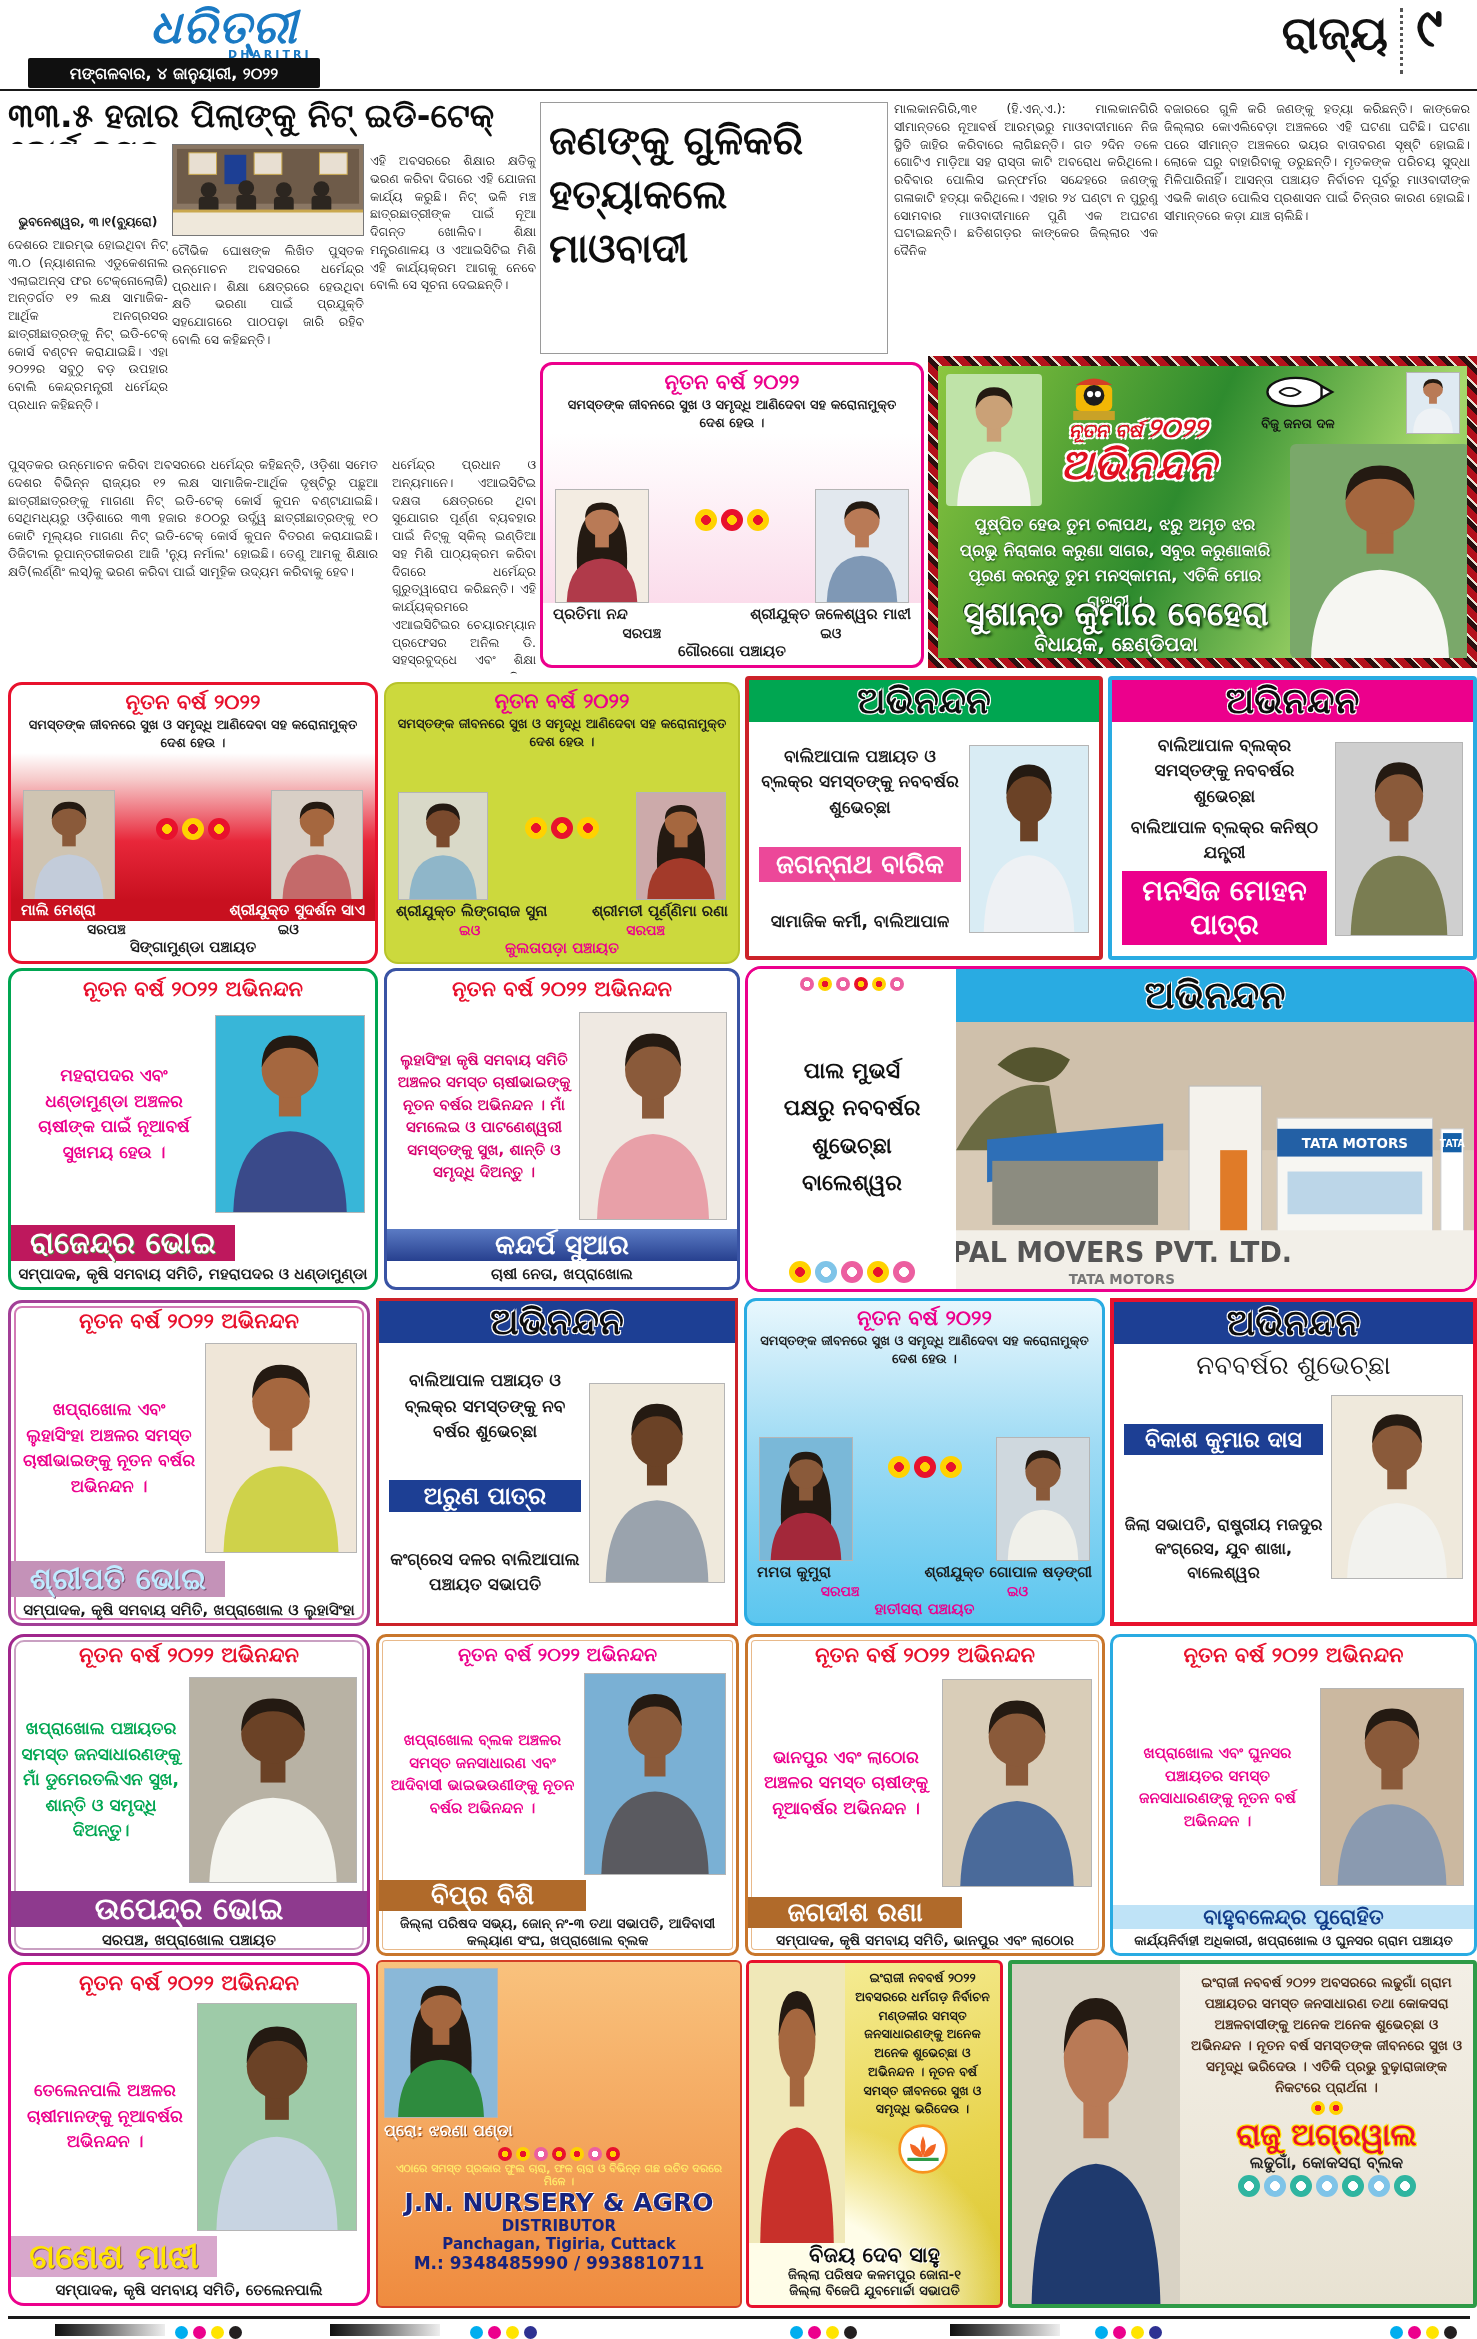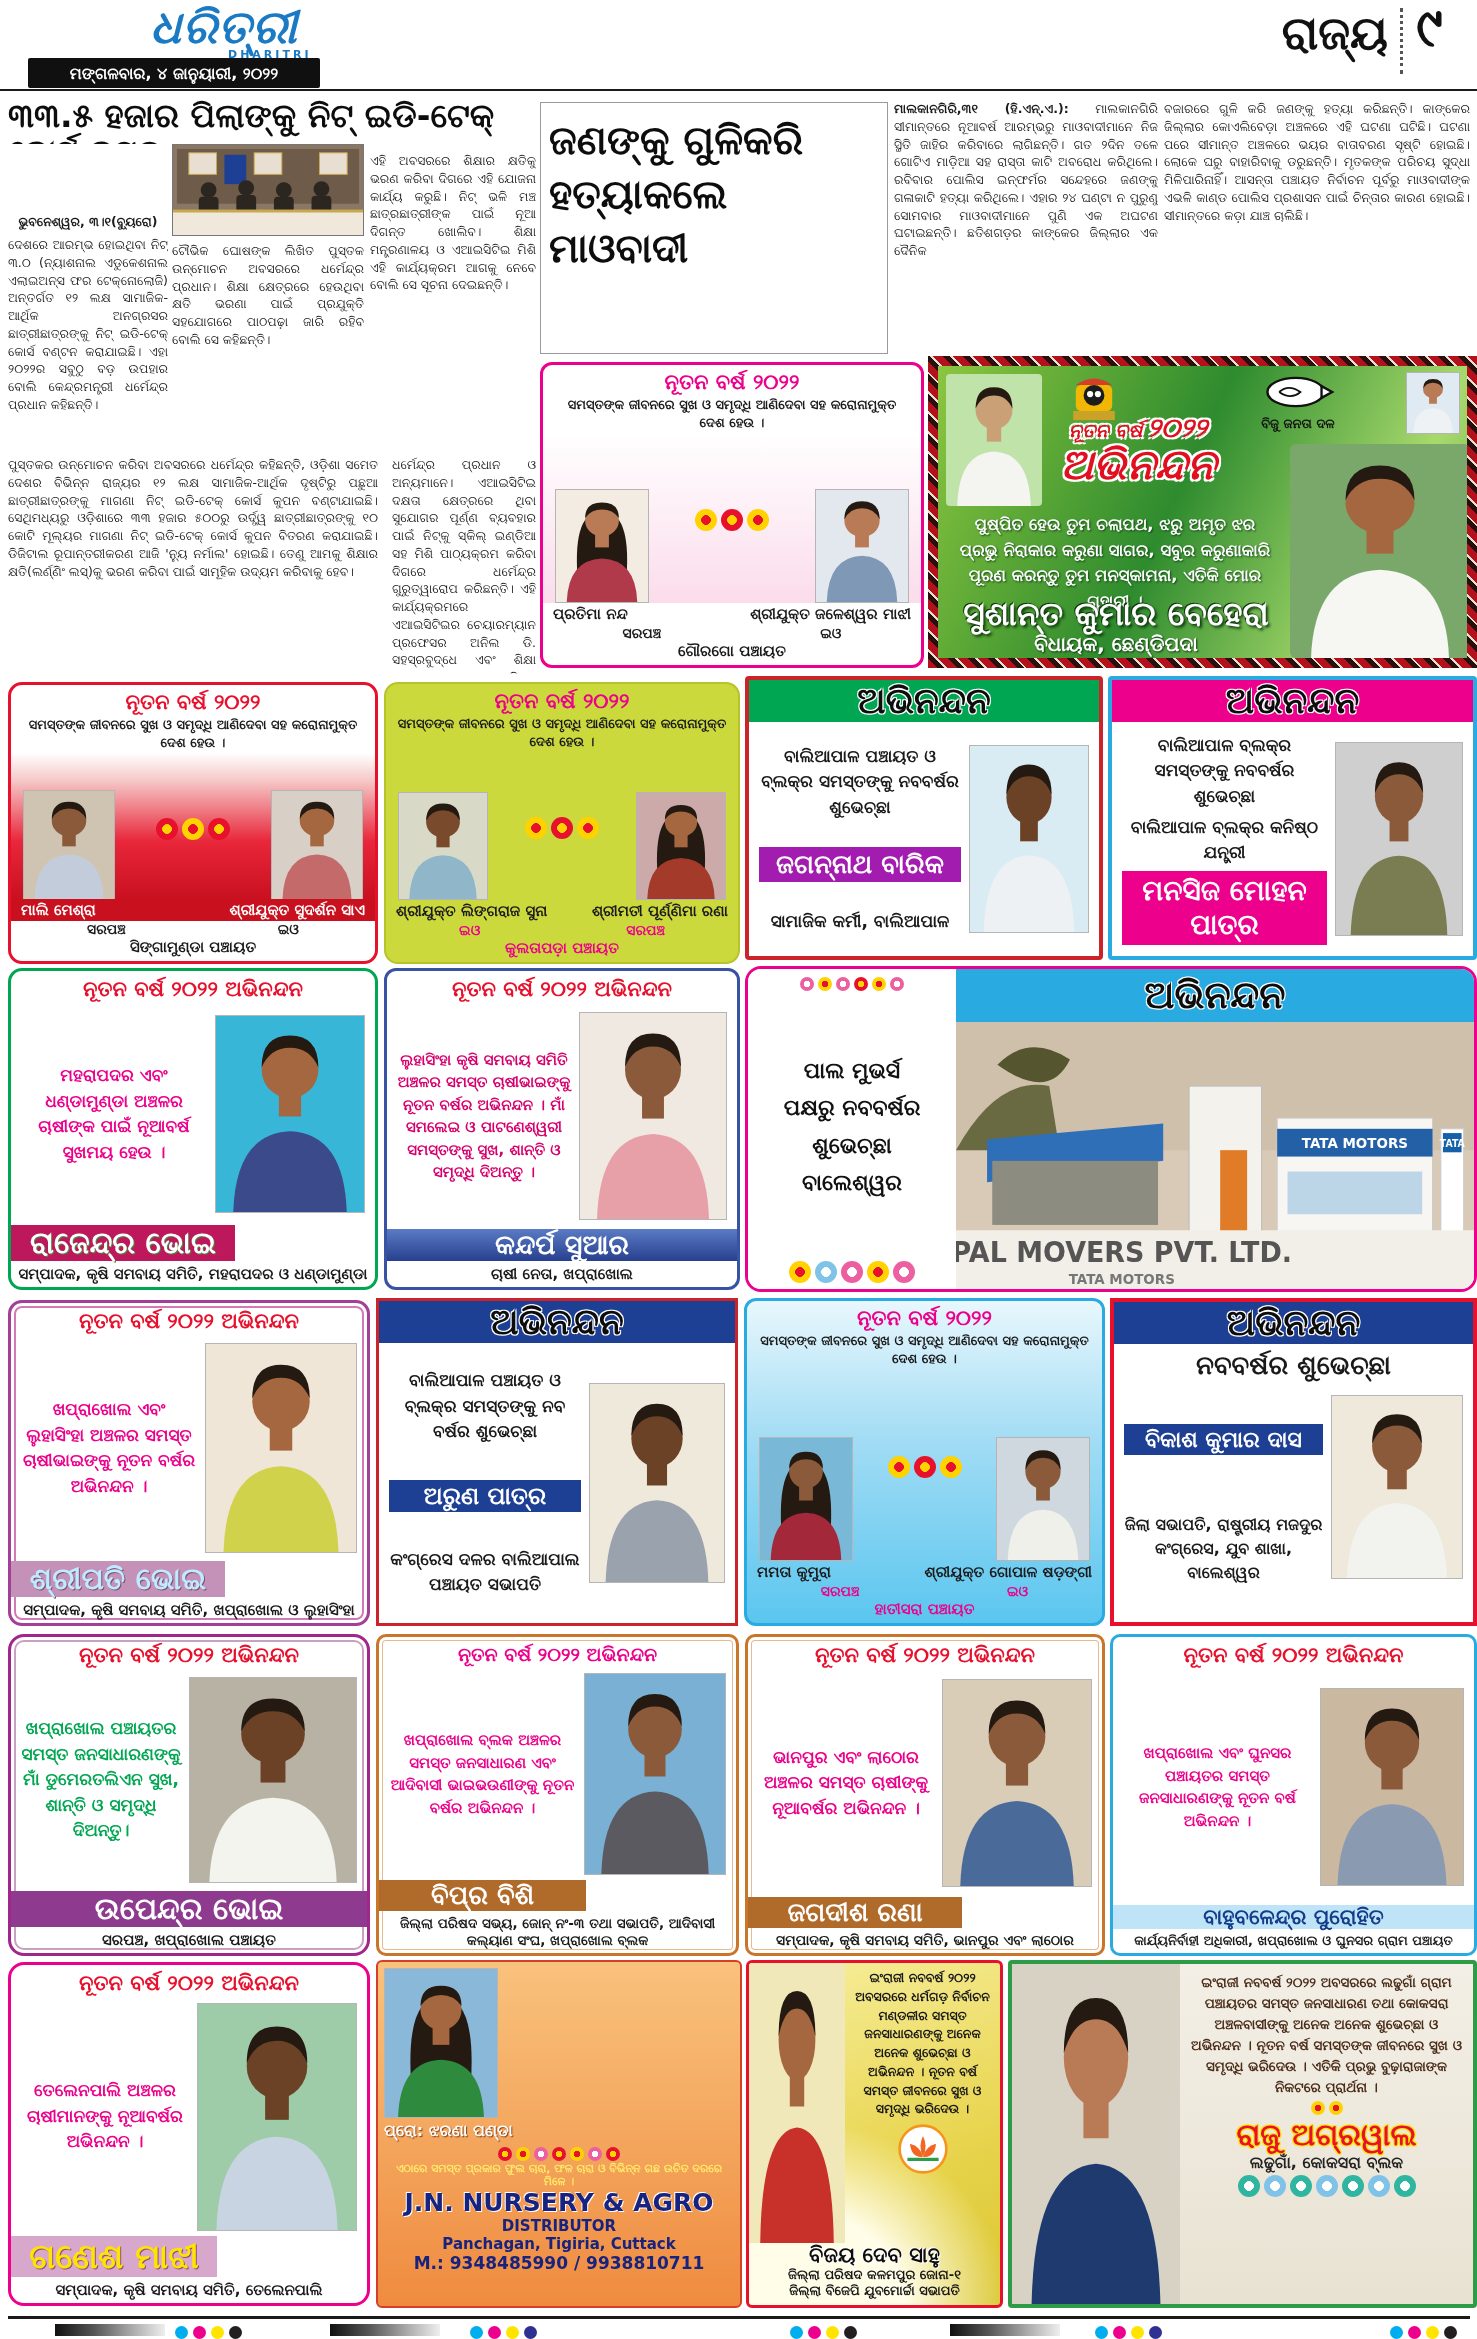--- a/index.html
+++ b/index.html
@@ -1,19 +1,19 @@
 <!DOCTYPE html>
 <html><head>
 <meta charset="utf-8">
 <style>
   html,body{margin:0;padding:0;background:#888}
   .page{position:relative;width:1477px;height:2339px;background:#fff;overflow:hidden;
         font-family:"DejaVu Sans","Liberation Sans",sans-serif;color:#1a1a1a}
   .abs{position:absolute;box-sizing:border-box}
-  .b{font-weight:bold}
+  .b{font-weight:normal}
   .ctr{text-align:center}
   .cut{overflow:hidden}
   .txt{font-size:12.5px;line-height:1.42;text-align:justify;color:#1b1b1b}
   
   .logo{font-size:46px;font-weight:bold;font-style:italic;color:#1a7ac4;letter-spacing:1px}
   .logosub{font-size:11px;font-weight:bold;color:#1a7ac4;letter-spacing:3px}
   .datebar{background:#101010;color:#fff;font-size:16px;font-weight:bold;
            display:flex;align-items:center;justify-content:center;border-radius:2px}
   .section{font-size:46px;font-weight:bold;text-align:right;color:#111}
   .pageno{font-size:54px;font-weight:bold;color:#111}
@@ -71,21 +71,21 @@
   .bjd-desig{font-size:20px;font-weight:bold;color:#fff;text-align:center;text-shadow:1px 1px 2px #0a330a}
   .bjd-party{font-size:13px;font-weight:bold;color:#111;text-align:center}
   #adSing{border:3px solid #e8112d;border-radius:14px}
   #adSing .tp-title{color:#e8112d}
   #adSing .tp-mid{background:linear-gradient(180deg,#fff 0%,#f6caca 18%,#e8273a 60%,#c8101f)}
   #adSing .tp-names{background:#c8101f;color:#fff;margin-top:-1px}
   #adKul{background:#ccd93d;border:2px solid #b7c32a;border-radius:14px}
   #adKul .tp-title,#adKul .tp-roles,#adKul .tp-foot{color:#ec008c}
   #adBarik{border:4px solid #cc2229;border-radius:4px}
   #adBarik .hband{background:#00a651}
-  #adBarik .nameband{background:#a21caf;font-size:26px;padding:2px 12px}
+  #adBarik .nameband{background:#ec4899;font-size:26px;padding:2px 12px}
   #adMana{border:4px solid #29abe2;border-radius:4px}
   #adMana .hband{background:#ec008c}
   #adMana .nameband{background:#ec008c;font-size:28px;padding:3px 6px}
   #adRaj{border:3px solid #00a651;border-radius:14px}
   #adRaj .sad-greet{color:#ec008c}
   #adRaj .nameband{background:#be185d;color:#fff;font-size:30px;text-shadow:1px 1px 0 #4c8a3f}
   #adKan{border:3px solid #3953a4;border-radius:12px}
   #adKan .sad-greet{color:#d6006e;font-size:15px}
   #adKan .nameband{background:linear-gradient(180deg,#5b7bc4,#27408f);font-size:27px}
   #adPal{border:3px solid #ec008c;border-radius:16px;flex-direction:row}

